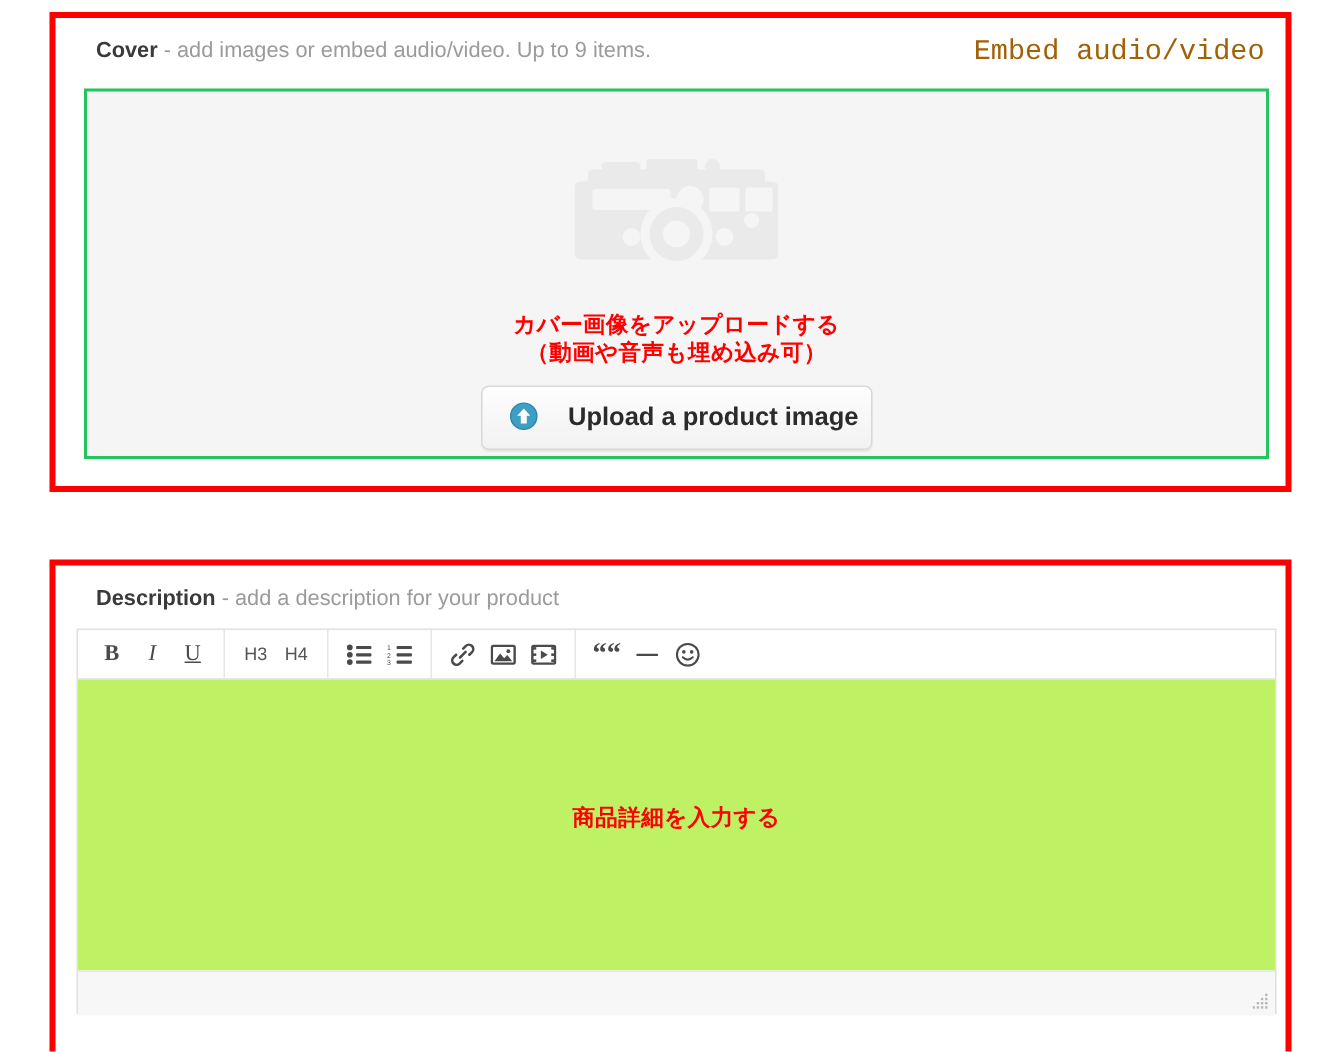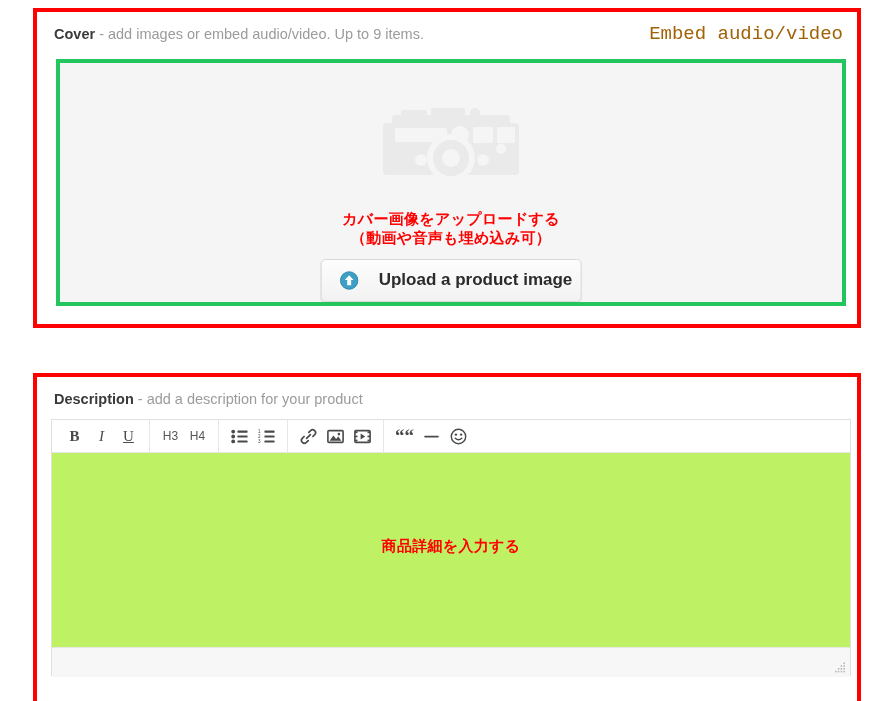--- a/index.html
+++ b/index.html
@@ -32,21 +32,21 @@
   #desc-annot-box {
     left: 33px;
     top: 373px;
     width: 828px;
     height: 407px;
   }
 
   
   .section-header {
     position: absolute;
-    left: 17px;
+    left: 27px;
     top: 12px;
     right: 14px;
     height: 20px;
     font-size: 14.5px;
     color: #9b9b9b;
     line-height: 20px;
     white-space: nowrap;
   }
   .section-header .lead {
     font-weight: bold;
@@ -65,21 +65,21 @@
   }
 
   
   #cover-panel {
     position: absolute;
     left: 19px;
     top: 47px;
     width: 790px;
     height: 247px;
     background: #f5f5f5;
-    border: 4px solid #22c55e;
+    border: 2px solid #22c55e;
     box-sizing: border-box;
     overflow: hidden;
   }
   #cover-inner {
     position: absolute;
     left: 0;
     right: 0;
     top: 38px;
     text-align: center;
   }
@@ -102,21 +102,21 @@
     left: 0;
     right: 0;
     top: 108px;
   }
   #upload-btn {
     position: absolute;
     left: 50%;
     transform: translateX(-50%);
     top: 158px;
     display: inline-flex;
-    align-items: flex-end;
+    align-items: flex-start;
     gap: 20px;
     padding: 10px 8px 11px 18px;
     background: linear-gradient(to bottom, #fdfdfd 0%, #f2f2f2 100%);
     border: 1px solid #d8d8d8;
     border-radius: 5px;
     box-shadow: 0 1px 1px rgba(0,0,0,0.06);
     cursor: pointer;
     font-size: 17px;
     font-weight: bold;
     color: #2b2b2b;

